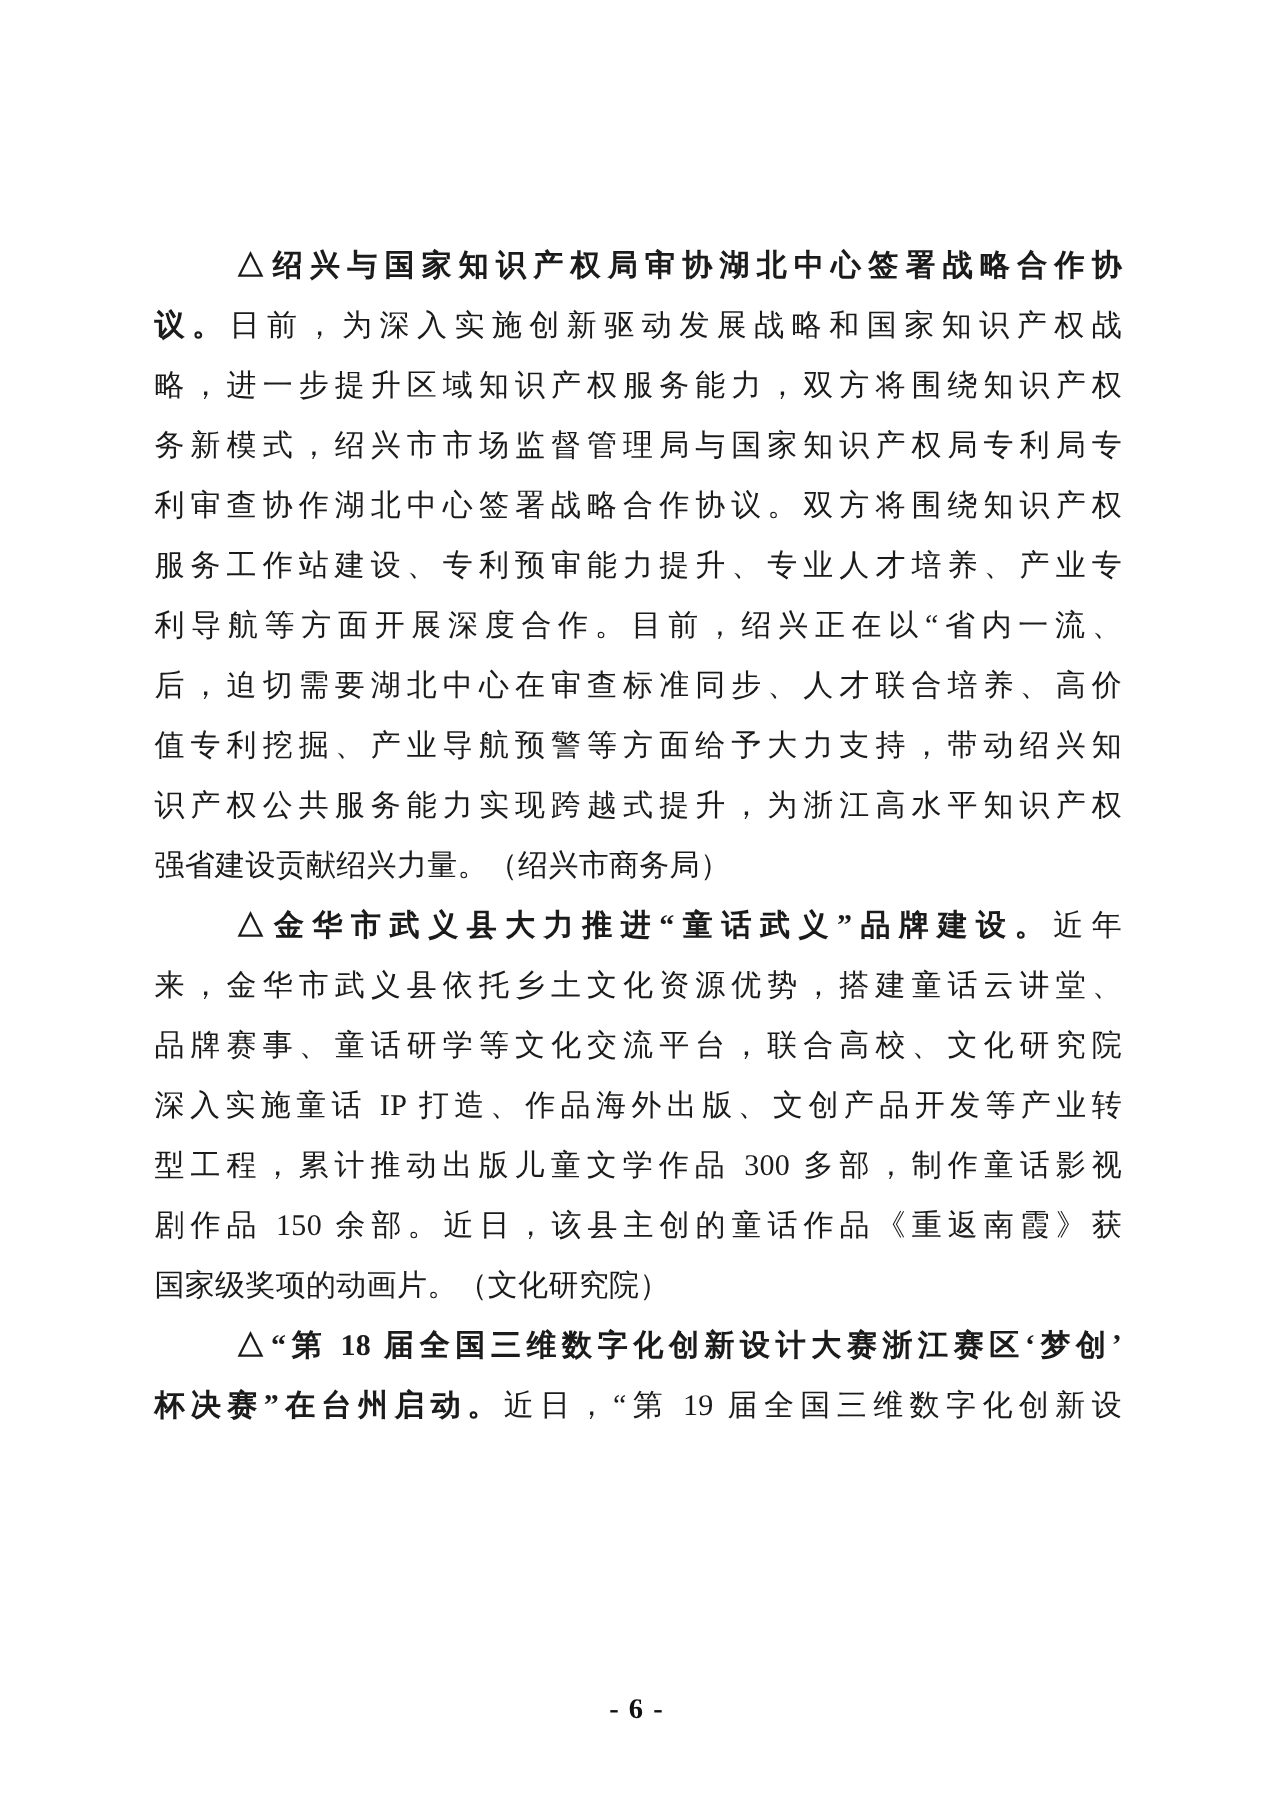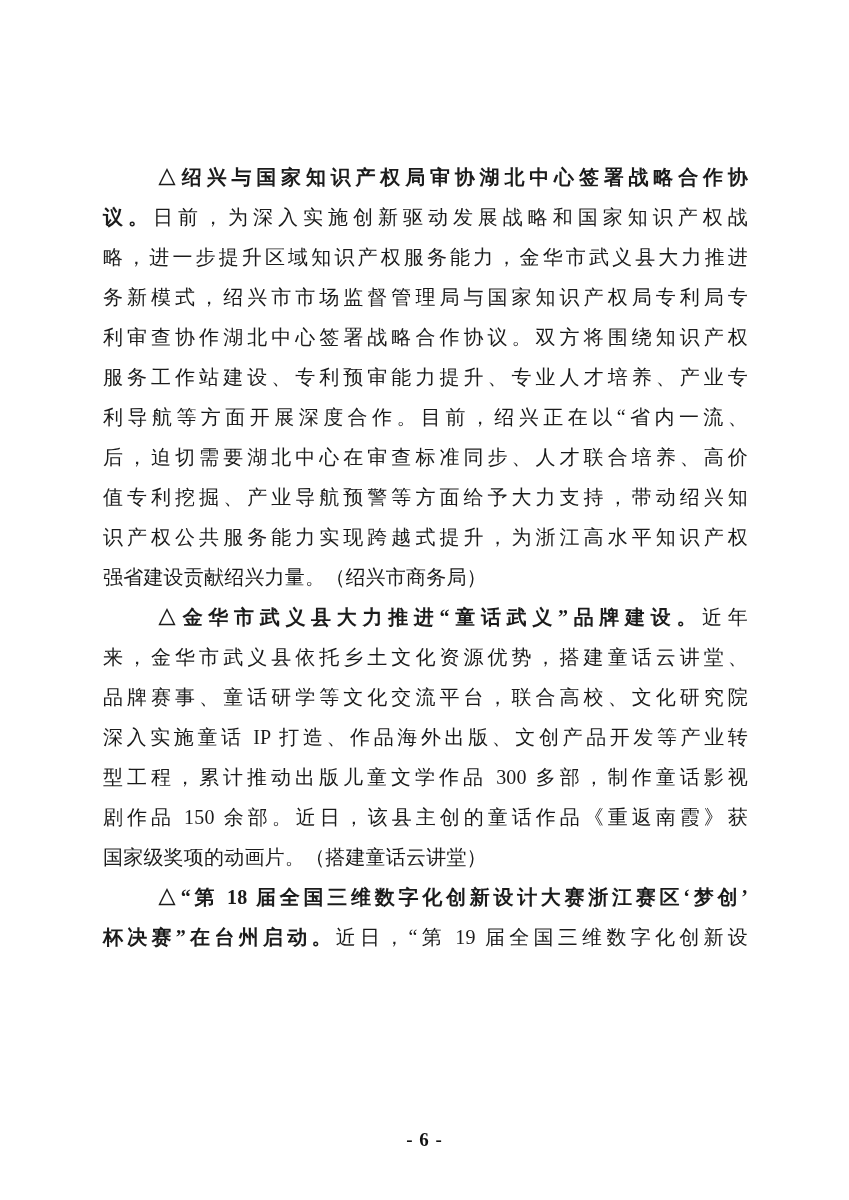--- a/index.html
+++ b/index.html
@@ -69,38 +69,38 @@
   }
 </style>
 </head>
 <body>
 
 <div class="page">
   <div class="doc-body">
       <div class="paragraph">
         <div class="line indent justify"><span class="seg bold">△绍兴与国家知识产权局审协湖北中心签署战略合作协</span></div>
         <div class="line justify"><span class="seg bold">议。</span><span class="seg">日前，为深入实施创新驱动发展战略和国家知识产权战</span></div>
-        <div class="line justify"><span class="seg">略，进一步提升区域知识产权服务能力，金华市武义县大力推进</span></div>
+        <div class="line justify"><span class="seg">略，进一步提升区域知识产权服务能力，双方将围绕知识产权</span></div>
         <div class="line justify"><span class="seg">务新模式，绍兴市市场监督管理局与国家知识产权局专利局专</span></div>
         <div class="line justify"><span class="seg">利审查协作湖北中心签署战略合作协议。双方将围绕知识产权</span></div>
         <div class="line justify"><span class="seg">服务工作站建设、专利预审能力提升、专业人才培养、产业专</span></div>
         <div class="line justify"><span class="seg">利导航等方面开展深度合作。目前，绍兴正在以“省内一流、</span></div>
         <div class="line justify"><span class="seg">后，迫切需要湖北中心在审查标准同步、人才联合培养、高价</span></div>
         <div class="line justify"><span class="seg">值专利挖掘、产业导航预警等方面给予大力支持，带动绍兴知</span></div>
         <div class="line justify"><span class="seg">识产权公共服务能力实现跨越式提升，为浙江高水平知识产权</span></div>
         <div class="line"><span class="seg">强省建设贡献绍兴力量。（绍兴市商务局）</span></div>
       </div>
       <div class="paragraph">
         <div class="line indent justify"><span class="seg bold">△金华市武义县大力推进“童话武义”品牌建设。</span><span class="seg">近年</span></div>
         <div class="line justify"><span class="seg">来，金华市武义县依托乡土文化资源优势，搭建童话云讲堂、</span></div>
         <div class="line justify"><span class="seg">品牌赛事、童话研学等文化交流平台，联合高校、文化研究院</span></div>
         <div class="line justify"><span class="seg">深入实施童话 IP 打造、作品海外出版、文创产品开发等产业转</span></div>
         <div class="line justify"><span class="seg">型工程，累计推动出版儿童文学作品 300 多部，制作童话影视</span></div>
         <div class="line justify"><span class="seg">剧作品 150 余部。近日，该县主创的童话作品《重返南霞》获</span></div>
-        <div class="line"><span class="seg">国家级奖项的动画片。（搭建童话云讲堂）</span></div>
+        <div class="line"><span class="seg">国家级奖项的动画片。（文化研究院）</span></div>
       </div>
       <div class="paragraph">
         <div class="line indent justify"><span class="seg bold">△“第 18 届全国三维数字化创新设计大赛浙江赛区‘梦创’</span></div>
         <div class="line justify"><span class="seg bold">杯决赛”在台州启动。</span><span class="seg">近日，“第 19 届全国三维数字化创新设</span></div>
       </div>
     </div>
   <div class="footer">- 6 -</div>
 </div>
 
 </body></html>

